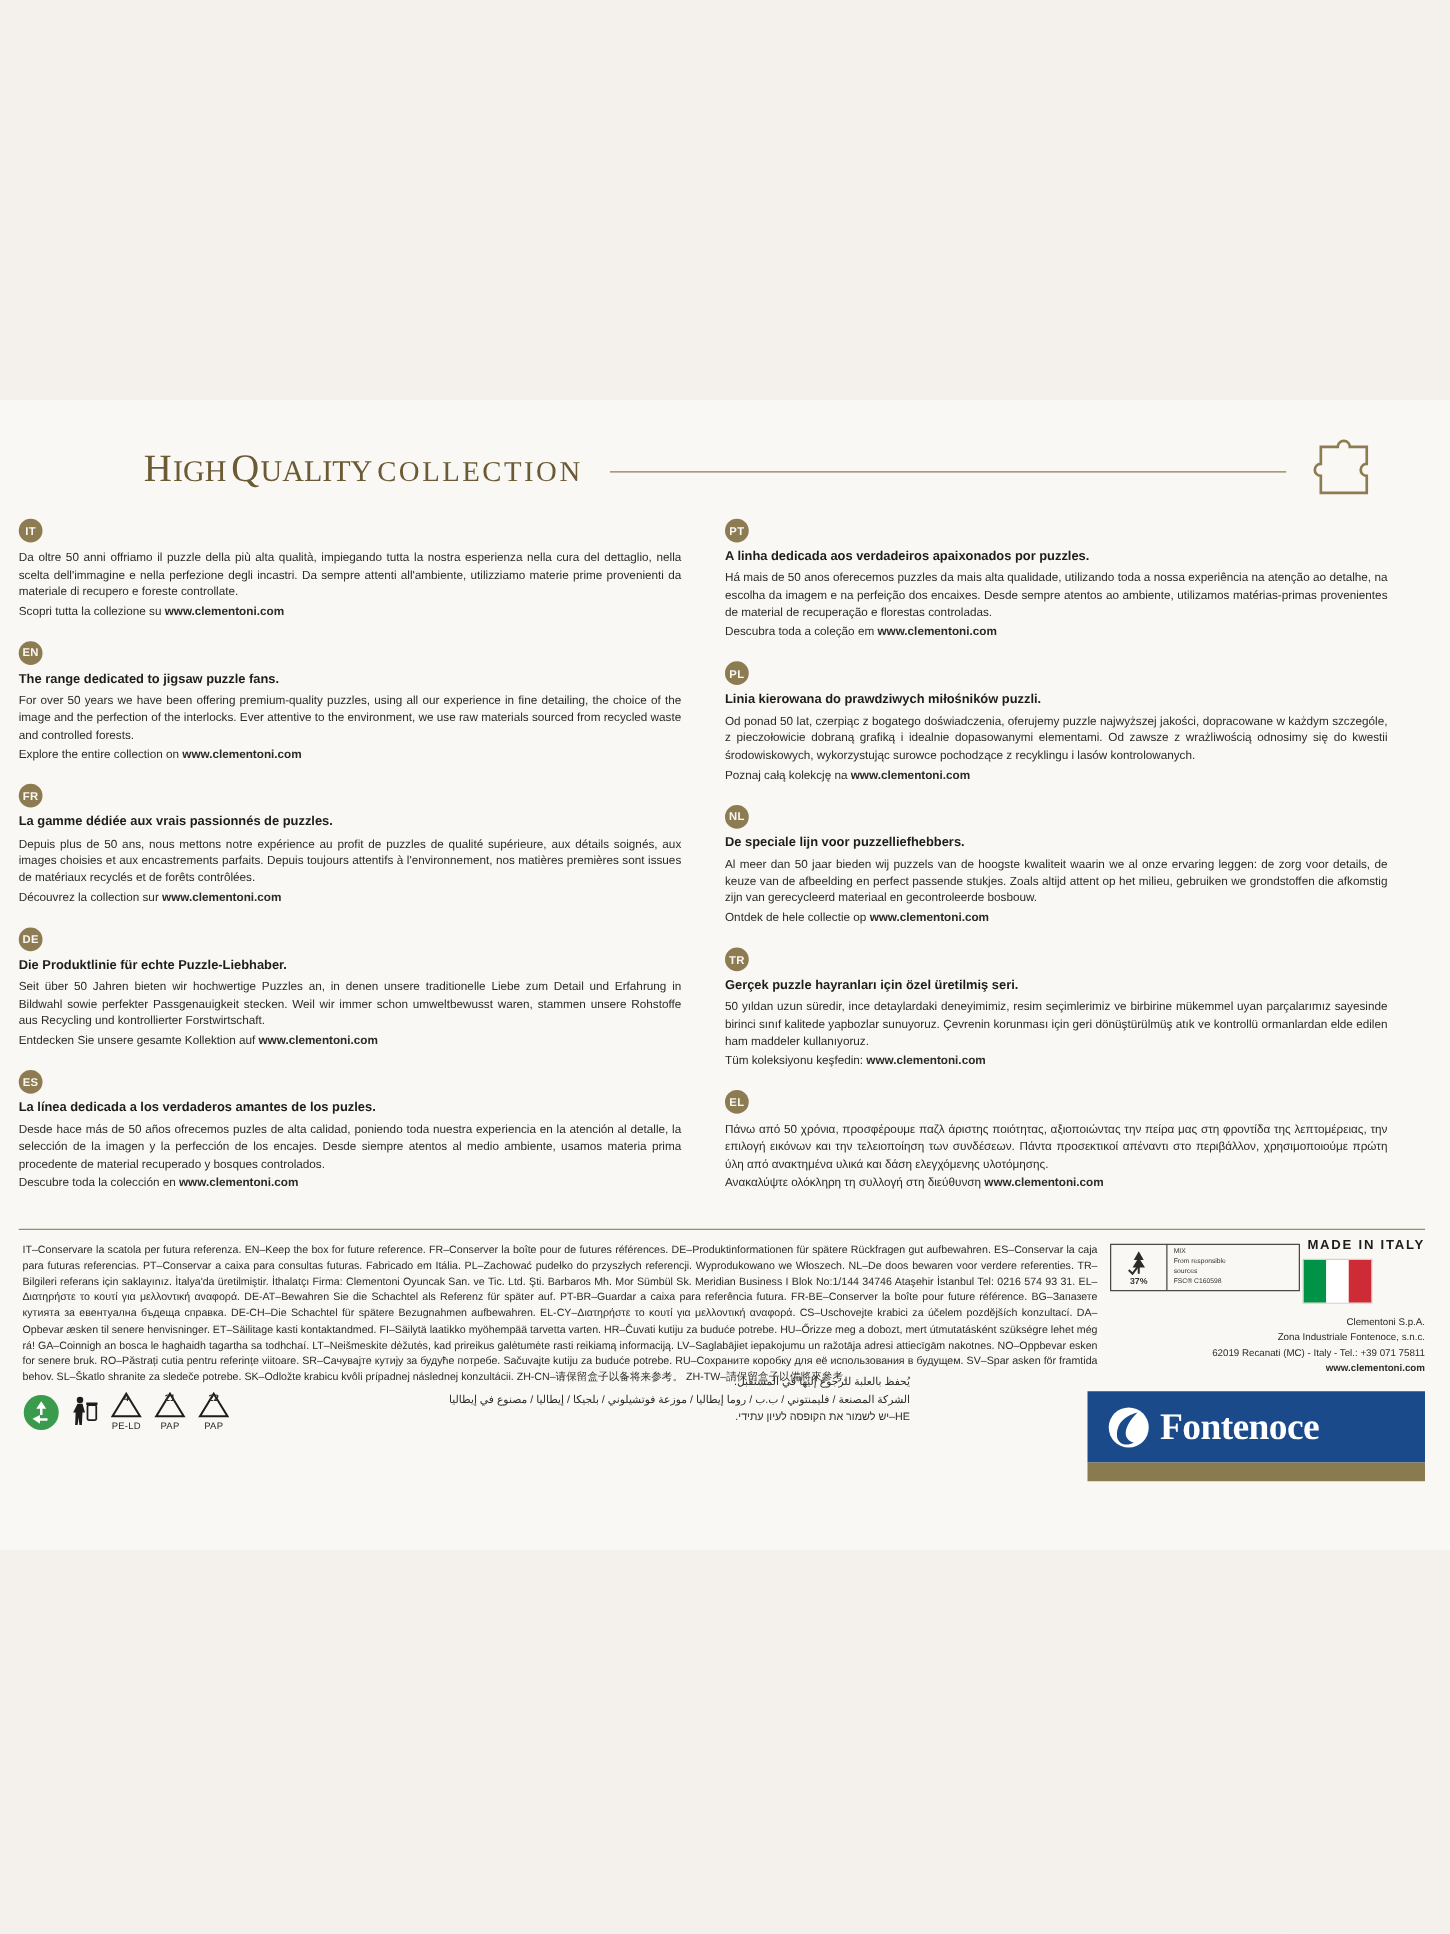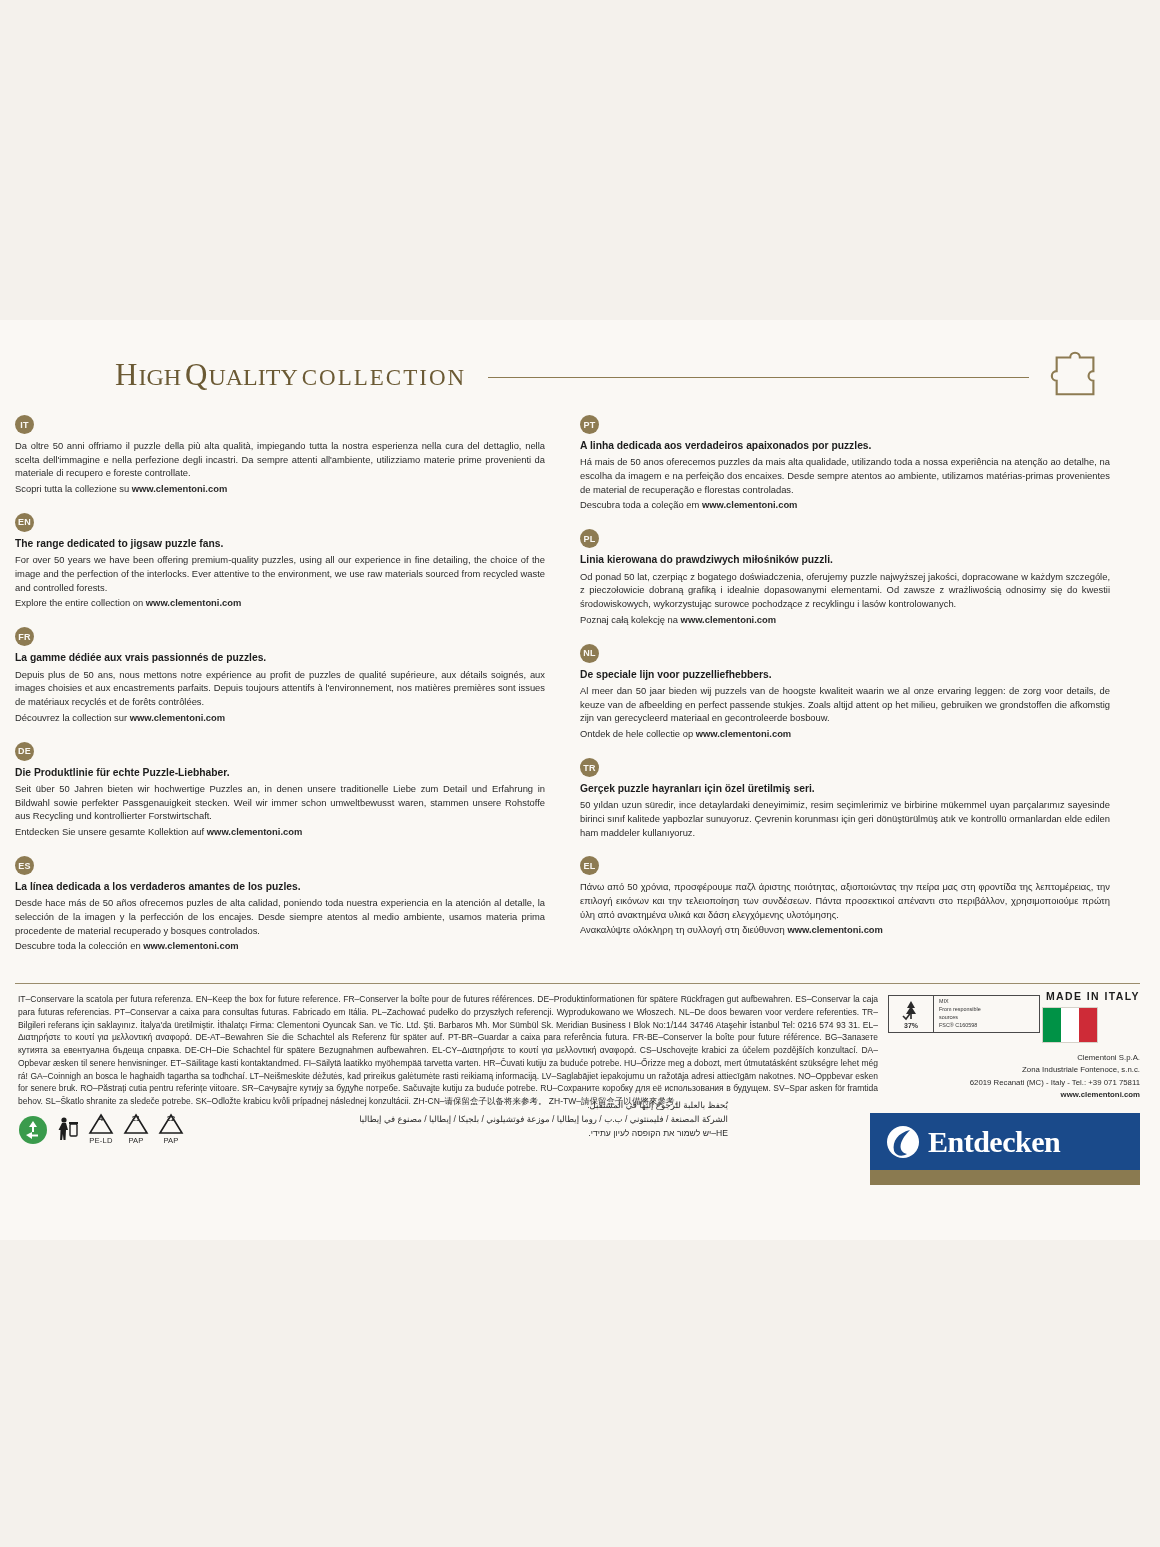--- a/index.html
+++ b/index.html
@@ -280,20 +280,21 @@
       <div class="block">
         <div class="lang-badge">NL</div>
         <div class="b-title">De speciale lijn voor puzzelliefhebbers.</div>
         <div class="b-body">Al meer dan 50 jaar bieden wij puzzels van de hoogste kwaliteit waarin we al onze ervaring leggen: de zorg voor details, de keuze van de afbeelding en perfect passende stukjes. Zoals altijd attent op het milieu, gebruiken we grondstoffen die afkomstig zijn van gerecycleerd materiaal en gecontroleerde bosbouw.</div>
         <div class="b-link"><span>Ontdek de hele collectie op </span><b>www.clementoni.com</b></div>
       </div>
       <div class="block">
         <div class="lang-badge">TR</div>
         <div class="b-title">Gerçek puzzle hayranları için özel üretilmiş seri.</div>
         <div class="b-body">50 yıldan uzun süredir, ince detaylardaki deneyimimiz, resim seçimlerimiz ve birbirine mükemmel uyan parçalarımız sayesinde birinci sınıf kalitede yapbozlar sunuyoruz. Çevrenin korunması için geri dönüştürülmüş atık ve kontrollü ormanlardan elde edilen ham maddeler kullanıyoruz.</div>
+        <div class="b-link"><span>Tüm koleksiyonu keşfedin: </span><b>www.clementoni.com</b></div>
       </div>
       <div class="block">
         <div class="lang-badge">EL</div>
         <div class="b-body">Πάνω από 50 χρόνια, προσφέρουμε παζλ άριστης ποιότητας, αξιοποιώντας την πείρα μας στη φροντίδα της λεπτομέρειας, την επιλογή εικόνων και την τελειοποίηση των συνδέσεων. Πάντα προσεκτικοί απέναντι στο περιβάλλον, χρησιμοποιούμε πρώτη ύλη από ανακτημένα υλικά και δάση ελεγχόμενης υλοτόμησης.</div>
         <div class="b-link"><span>Ανακαλύψτε ολόκληρη τη συλλογή στη διεύθυνση </span><b>www.clementoni.com</b></div>
       </div>
     </div>
   </div>
 
   <div class="divider"></div>
@@ -385,18 +386,18 @@
   </div>
 
   <div class="logo">
     <div class="logo-blue">
       <div class="logo-swoosh">
         <svg width="34" height="34" viewBox="0 0 34 34">
           <circle cx="17" cy="17" r="16" fill="#ffffff"></circle>
           <path d="M24 5 C12 8 6 16 8 26 C10 31 16 32 21 29 C13 27 11 18 24 5 Z" fill="#1a4a8a"></path>
         </svg>
       </div>
-      <div class="logo-text">Entdecken</div>
+      <div class="logo-text">Fontenoce</div>
     </div>
     <div class="logo-gold"></div>
   </div>
 
 </div>
 
 </body></html>

